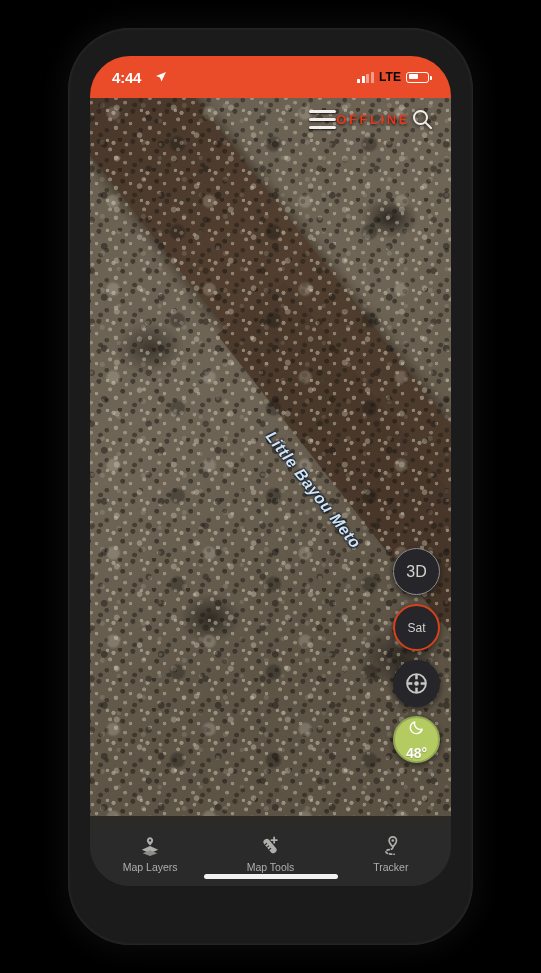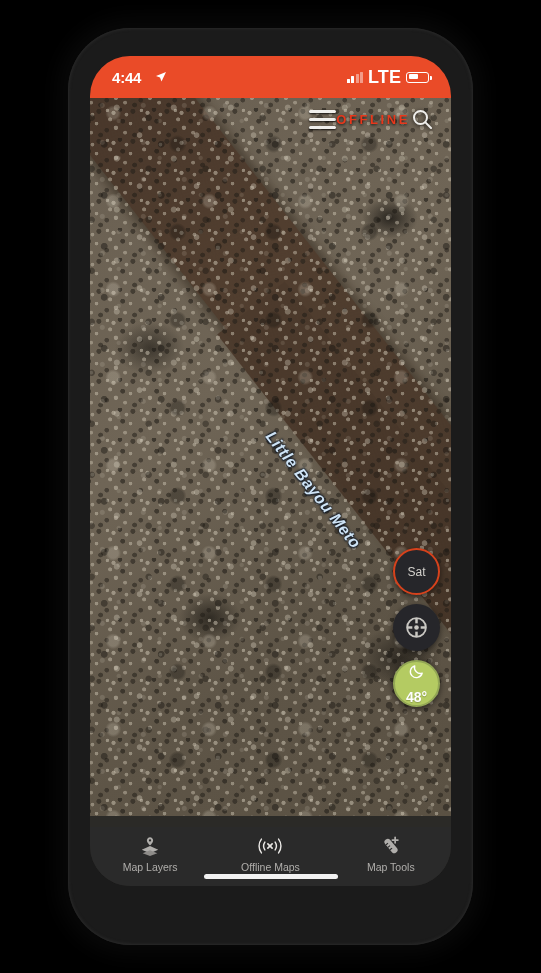--- a/index.html
+++ b/index.html
@@ -62,22 +62,22 @@
     font-size: 15px;
     font-weight: bold;
     letter-spacing: -0.2px;
   }
   .sb-right {
     display: flex;
     align-items: center;
     gap: 5px;
   }
   #status-carrier {
-    color: #ffffff;
-    font-size: 18px;
+    color: #000000;
+    font-size: 12px;
     font-weight: bold;
     letter-spacing: 0.1px;
   }
   .signal-bars {
     display: flex;
     align-items: flex-end;
     gap: 1.5px;
     height: 11px;
   }
   .signal-bars i {
@@ -462,20 +462,21 @@
         <span></span>
       </div>
       <div id="offline-banner">OFFLINE</div>
       <svg id="search-button" viewBox="0 0 24 24">
         <circle cx="10.5" cy="10.5" r="6.5" fill="none" stroke="#f0efec" stroke-width="2"></circle>
         <line x1="15.4" y1="15.4" x2="21" y2="21" stroke="#f0efec" stroke-width="2" stroke-linecap="round"></line>
       </svg>
     </div>
 
     <div id="map-controls">
+      <div class="round-btn" id="btn-3d">3D</div>
       <div class="round-btn" id="btn-sat">Sat</div>
       <div class="round-btn" id="btn-locate">
         <svg width="25" height="25" viewBox="0 0 24 24">
           <circle cx="12" cy="12" r="9" fill="none" stroke="#c9c7c2" stroke-width="1.8"></circle>
           <circle cx="12" cy="12" r="2.2" fill="#c9c7c2"></circle>
           <line x1="12" y1="3" x2="12" y2="8" stroke="#c9c7c2" stroke-width="2.4"></line>
           <line x1="12" y1="16" x2="12" y2="21" stroke="#c9c7c2" stroke-width="2.4"></line>
           <line x1="3" y1="12" x2="8" y2="12" stroke="#c9c7c2" stroke-width="2.4"></line>
           <line x1="16" y1="12" x2="21" y2="12" stroke="#c9c7c2" stroke-width="2.4"></line>
         </svg>
@@ -506,48 +507,45 @@
           <svg width="22" height="22" viewBox="0 0 24 24">
             <path d="M12 2.5c-1.9 0-3.4 1.5-3.4 3.4 0 2.3 3.4 5.4 3.4 5.4s3.4-3.1 3.4-5.4c0-1.9-1.5-3.4-3.4-3.4z" fill="#b0aeab"></path>
             <circle cx="12" cy="5.9" r="1.25" fill="#2a2a2a"></circle>
             <path d="M12 12 L21 16 L12 20 L3 16 Z" fill="#b0aeab"></path>
             <path d="M12 16.6 L20 20 L12 23 L4 20 Z" fill="#8e8c89"></path>
           </svg>
         </span>
         <span class="tab-label">Map Layers</span>
       </div>
 
-      <div class="tab-item">
-        <span class="tab-icon">
-          <svg width="24" height="22" viewBox="0 0 28 24">
-            <path d="M4 4 A13 13 0 0 0 4 20" fill="none" stroke="#e9e7e4" stroke-width="1.7" stroke-linecap="round"></path>
-            <path d="M8 7.5 A8 8 0 0 0 8 16.5" fill="none" stroke="#e9e7e4" stroke-width="1.7" stroke-linecap="round"></path>
-            <path d="M24 4 A13 13 0 0 1 24 20" fill="none" stroke="#e9e7e4" stroke-width="1.7" stroke-linecap="round"></path>
-            <path d="M20 7.5 A8 8 0 0 1 20 16.5" fill="none" stroke="#e9e7e4" stroke-width="1.7" stroke-linecap="round"></path>
-            <line x1="11.5" y1="9.5" x2="16.5" y2="14.5" stroke="#e9e7e4" stroke-width="1.9" stroke-linecap="round"></line>
-            <line x1="16.5" y1="9.5" x2="11.5" y2="14.5" stroke="#e9e7e4" stroke-width="1.9" stroke-linecap="round"></line>
-          </svg>
-        </span>
-        <span class="tab-label">Offline Maps</span>
-      </div>
 
 
       <div class="tab-item">
         <span class="tab-icon">
           <svg width="22" height="22" viewBox="0 0 24 24">
             <g transform="rotate(-40 12 12)">
               <rect x="8.5" y="3" width="7" height="18" rx="3.2" fill="#b0aeab"></rect>
               <line x1="8.5" y1="7.5" x2="11.4" y2="7.5" stroke="#2a2a2a" stroke-width="1.3"></line>
               <line x1="8.5" y1="11" x2="11.4" y2="11" stroke="#2a2a2a" stroke-width="1.3"></line>
               <line x1="8.5" y1="14.5" x2="11.4" y2="14.5" stroke="#2a2a2a" stroke-width="1.3"></line>
             </g>
             <path d="M16.5 2.5 L16.5 8.5 M13.5 5.5 L19.5 5.5" stroke="#b0aeab" stroke-width="1.9" stroke-linecap="round"></path>
           </svg>
         </span>
         <span class="tab-label">Map Tools</span>
       </div>
 
+      <div class="tab-item">
+        <span class="tab-icon">
+          <svg width="21" height="22" viewBox="0 0 22 24">
+            <path d="M13.5 2c-2.2 0-4 1.8-4 4 0 2.8 4 7 4 7s4-4.2 4-7c0-2.2-1.8-4-4-4z" fill="none" stroke="#b0aeab" stroke-width="1.9"></path>
+            <circle cx="13.5" cy="6" r="1.4" fill="#b0aeab"></circle>
+            <path d="M13.5 13.5 C13.5 17 6 15 6 18 C6 20.5 11 21 15 21" fill="none" stroke="#b0aeab" stroke-width="1.9" stroke-linecap="round" stroke-dasharray="2.4 2.4"></path>
+          </svg>
+        </span>
+        <span class="tab-label">Tracker</span>
+      </div>
 
     </div>
 
     <div id="home-indicator"></div>
   </div>
 </div>
 
 </body></html>

